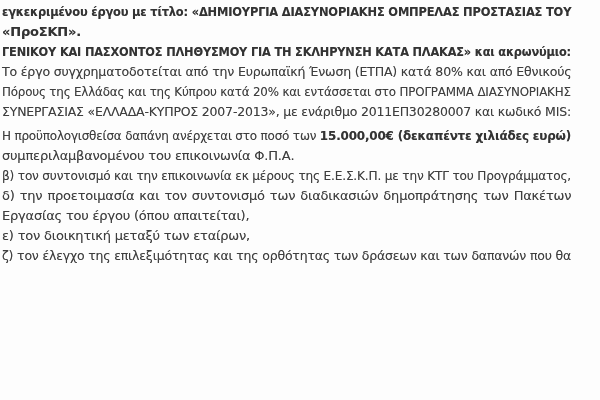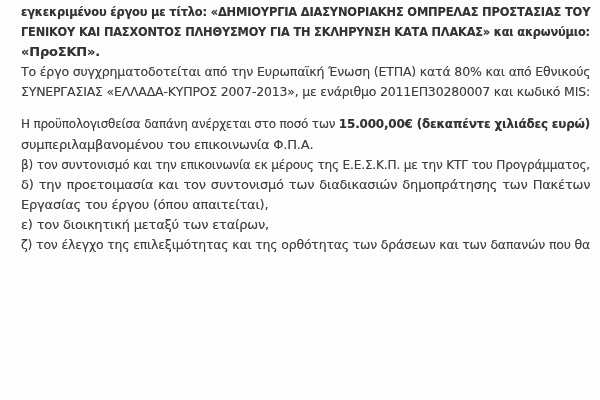--- a/index.html
+++ b/index.html
@@ -10,46 +10,47 @@
     font-size: 13px;
     letter-spacing: -0.2px;
     color: #3e3e3e;
     text-shadow: 0 0 0.5px rgba(80,80,80,0.45);
   }
   .page {
     width: 600px; height: 400px;
     overflow: hidden;
     background: #fdfdfd;
     box-sizing: border-box;
-    padding: 2px 14px 0 21px;
+    padding: 2px 14px 0 2px;
   }
   .doc { width: 100%; }
   .paragraph { margin: 0; }
-  .paragraph.gap { margin-top: 12px; }
+  .paragraph.gap { margin-top: 3px; }
   .line { height: 20.1px; line-height: 20.1px; overflow: visible; }
   .line-inner {
     display: inline-block;
     white-space: nowrap;
     transform-origin: 0 55%;
   }
   .paragraph.bold .line-inner,
   .seg-bold { font-weight: 700; color: #333333; }
 </style>
 </head>
 <body>
 
 <div class="page">
   <div class="doc">
       <div class="paragraph bold">
         <div class="line"><span class="line-inner" style="transform: scaleX(0.8794);"><span>εγκεκριμένου έργου με τίτλο: «ΔΗΜΙΟΥΡΓΙΑ ΔΙΑΣΥΝΟΡΙΑΚΗΣ ΟΜΠΡΕΛΑΣ ΠΡΟΣΤΑΣΙΑΣ ΤΟΥ</span></span></div>
+        <div class="line"><span class="line-inner"><span>«ΠροΣΚΠ».</span></span></div>
         <div class="line"><span class="line-inner" style="transform: scaleX(0.8727);"><span>ΓΕΝΙΚΟΥ ΚΑΙ ΠΑΣΧΟΝΤΟΣ ΠΛΗΘΥΣΜΟΥ ΓΙΑ ΤΗ ΣΚΛΗΡΥΝΣΗ ΚΑΤΑ ΠΛΑΚΑΣ» και ακρωνύμιο:</span></span></div>
-        <div class="line"><span class="line-inner"><span>«ΠροΣΚΠ».</span></span></div>
       </div>
       <div class="paragraph">
         <div class="line"><span class="line-inner" style="transform: scaleX(0.966);"><span>Το έργο συγχρηματοδοτείται  από την Ευρωπαϊκή Ένωση (ΕΤΠΑ) κατά 80% και από Εθνικούς</span></span></div>
+        <div class="line"><span class="line-inner" style="transform: scaleX(0.9133);"><span>Πόρους της Ελλάδας και της Κύπρου κατά 20% και εντάσσεται στο ΠΡΟΓΡΑΜΜΑ ΔΙΑΣΥΝΟΡΙΑΚΗΣ</span></span></div>
         <div class="line"><span class="line-inner" style="transform: scaleX(0.9611);"><span>ΣΥΝΕΡΓΑΣΙΑΣ «ΕΛΛΑΔΑ-ΚΥΠΡΟΣ 2007-2013», με ενάριθμο 2011ΕΠ30280007 και κωδικό MIS:</span></span></div>
       </div>
       <div class="paragraph gap">
         <div class="line"><span class="line-inner" style="transform: scaleX(0.9207);"><span>Η προϋπολογισθείσα δαπάνη ανέρχεται στο ποσό των </span><span class="seg-bold">15.000,00€ (δεκαπέντε χιλιάδες ευρώ)</span></span></div>
         <div class="line"><span class="line-inner"><span>συμπεριλαμβανομένου του επικοινωνία Φ.Π.Α.</span></span></div>
       </div>
       <div class="paragraph">
         <div class="line"><span class="line-inner" style="transform: scaleX(0.9328);"><span>β) τον συντονισμό και την επικοινωνία εκ μέρους της Ε.Ε.Σ.Κ.Π. με την ΚΤΓ του Προγράμματος,</span></span></div>
       </div>
       <div class="paragraph">

